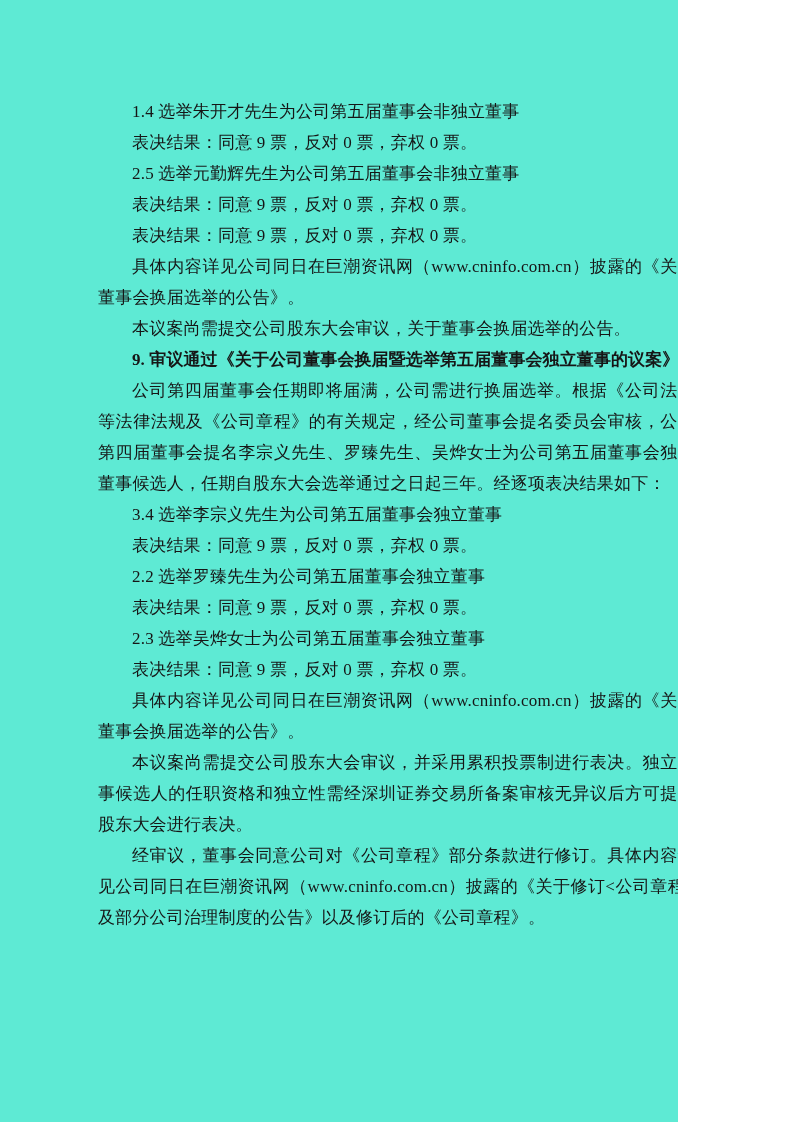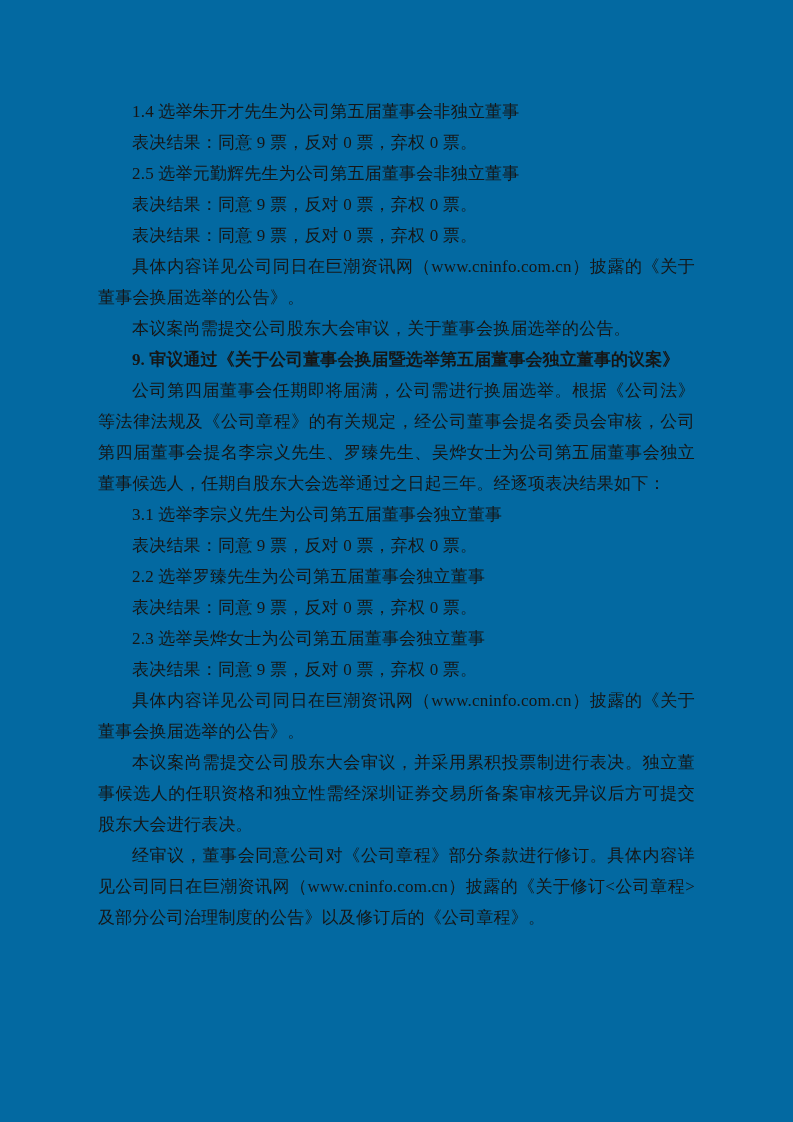--- a/index.html
+++ b/index.html
@@ -2,23 +2,23 @@
 <html><head>
 <meta charset="utf-8">
 <style>
   html, body {
     margin: 0;
     padding: 0;
     background: #ffffff;
   }
   .page {
     position: relative;
-    width: 793px;
+    width: 678px;
     height: 1122px;
-    background: #0369a1;
+    background: #5eead4;
     overflow: hidden;
   }
   .content {
     position: absolute;
     left: 98px;
     top: 96px;
     width: 597px;
   }
   .block {
     margin: 0;
@@ -43,21 +43,21 @@
   <div class="content">
       <div class="block">1.4 选举朱开才先生为公司第五届董事会非独立董事</div>
       <div class="block">表决结果：同意 9 票，反对 0 票，弃权 0 票。</div>
       <div class="block">2.5 选举元勤辉先生为公司第五届董事会非独立董事</div>
       <div class="block">表决结果：同意 9 票，反对 0 票，弃权 0 票。</div>
       <div class="block">表决结果：同意 9 票，反对 0 票，弃权 0 票。</div>
       <div class="block">具体内容详见公司同日在巨潮资讯网（www.cninfo.com.cn）披露的《关于董事会换届选举的公告》。</div>
       <div class="block">本议案尚需提交公司股东大会审议，关于董事会换届选举的公告。</div>
       <div class="block bold">9. 审议通过《关于公司董事会换届暨选举第五届董事会独立董事的议案》</div>
       <div class="block">公司第四届董事会任期即将届满，公司需进行换届选举。根据《公司法》等法律法规及《公司章程》的有关规定，经公司董事会提名委员会审核，公司第四届董事会提名李宗义先生、罗臻先生、吴烨女士为公司第五届董事会独立董事候选人，任期自股东大会选举通过之日起三年。经逐项表决结果如下：</div>
-      <div class="block">3.1 选举李宗义先生为公司第五届董事会独立董事</div>
+      <div class="block">3.4 选举李宗义先生为公司第五届董事会独立董事</div>
       <div class="block">表决结果：同意 9 票，反对 0 票，弃权 0 票。</div>
       <div class="block">2.2 选举罗臻先生为公司第五届董事会独立董事</div>
       <div class="block">表决结果：同意 9 票，反对 0 票，弃权 0 票。</div>
       <div class="block">2.3 选举吴烨女士为公司第五届董事会独立董事</div>
       <div class="block">表决结果：同意 9 票，反对 0 票，弃权 0 票。</div>
       <div class="block">具体内容详见公司同日在巨潮资讯网（www.cninfo.com.cn）披露的《关于董事会换届选举的公告》。</div>
       <div class="block">本议案尚需提交公司股东大会审议，并采用累积投票制进行表决。独立董事候选人的任职资格和独立性需经深圳证券交易所备案审核无异议后方可提交股东大会进行表决。</div>
       <div class="block">经审议，董事会同意公司对《公司章程》部分条款进行修订。具体内容详见公司同日在巨潮资讯网（www.cninfo.com.cn）披露的《关于修订&lt;公司章程&gt;及部分公司治理制度的公告》以及修订后的《公司章程》。</div>
     </div>
 </div>

